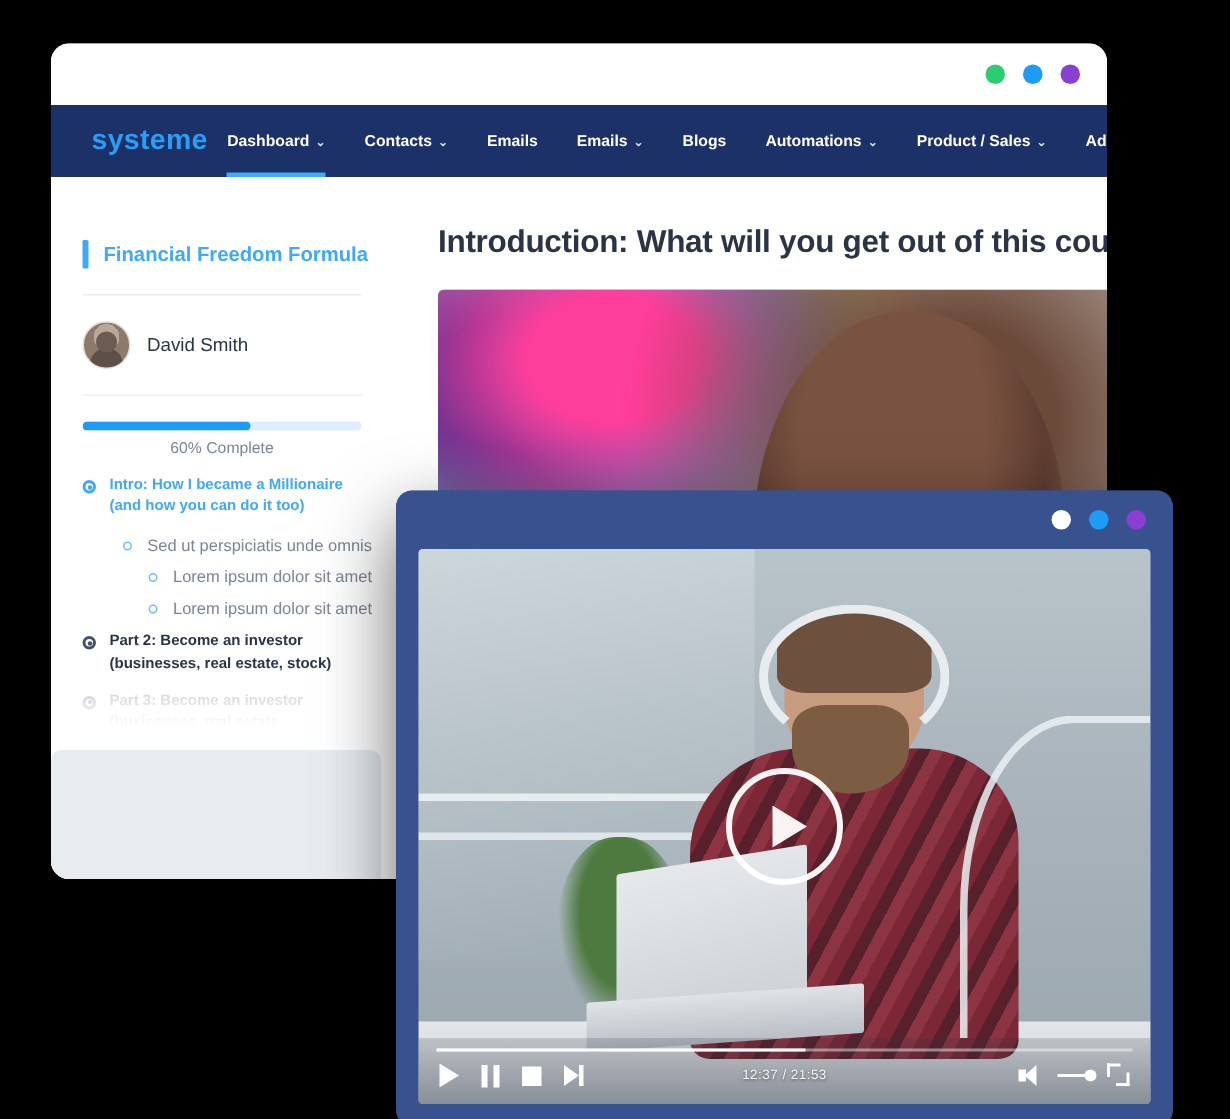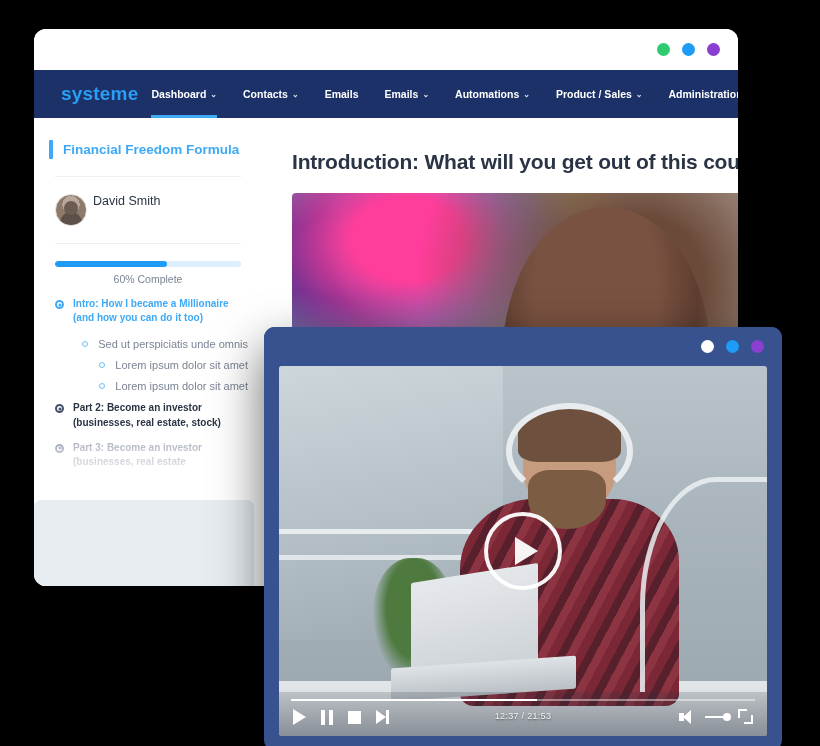--- a/index.html
+++ b/index.html
@@ -52,29 +52,30 @@
     background:#ffffff; display:flex;
   }
   .sidebar-col{
     width:228px; flex:none; padding:0 0 0 0; position:relative;
   }
   .sidebar-card{
     margin:0; background:#fff; height:382px; overflow:hidden; position:relative;
   }
   .course-title-row{
     display:flex; align-items:center; gap:10px;
-    padding:22px 14px 0 15px;
+    padding:22px 14px 0 21px;
+    margin-top:20px;
   }
   .title-bar{ width:4px; height:19px; background:#3ea9f5; border-radius:1px; flex:none; }
   .course-title{
     color:#3ea9f5; font-size:13.5px; font-weight:600; white-space:nowrap;
   }
   .divider{ height:1px; background:#eceef1; margin:17px 21px 0 21px; }
 
-  .user-row{ display:flex; gap:6px; padding:17px 21px 0 21px; }
+  .user-row{ display:flex; align-items:center; gap:11px; padding:17px 21px 0 21px; }
   .avatar{
     width:32px; height:32px; border-radius:50%; flex:none;
     background:radial-gradient(circle at 50% 32%, #b9a89a 0 34%, #8d7a6b 34% 100%);
     position:relative; overflow:hidden; border:1px solid #e2ded9;
   }
   .avatar::before{
     content:""; position:absolute; left:50%; top:17px; transform:translateX(-50%);
     width:22px; height:18px; border-radius:11px 11px 0 0; background:#5d5049;
   }
   .avatar::after{
@@ -330,20 +331,23 @@
         <div class="navitem">
           <span>Contacts</span>
           <span class="caret">⌄</span>
         </div>
         <div class="navitem">
           <span>Emails</span>
         </div>
         <div class="navitem">
           <span>Emails</span>
           <span class="caret">⌄</span>
+        </div>
+        <div class="navitem">
+          <span>Blogs</span>
         </div>
         <div class="navitem">
           <span>Automations</span>
           <span class="caret">⌄</span>
         </div>
         <div class="navitem">
           <span>Product / Sales</span>
           <span class="caret">⌄</span>
         </div>
         <div class="navitem">

